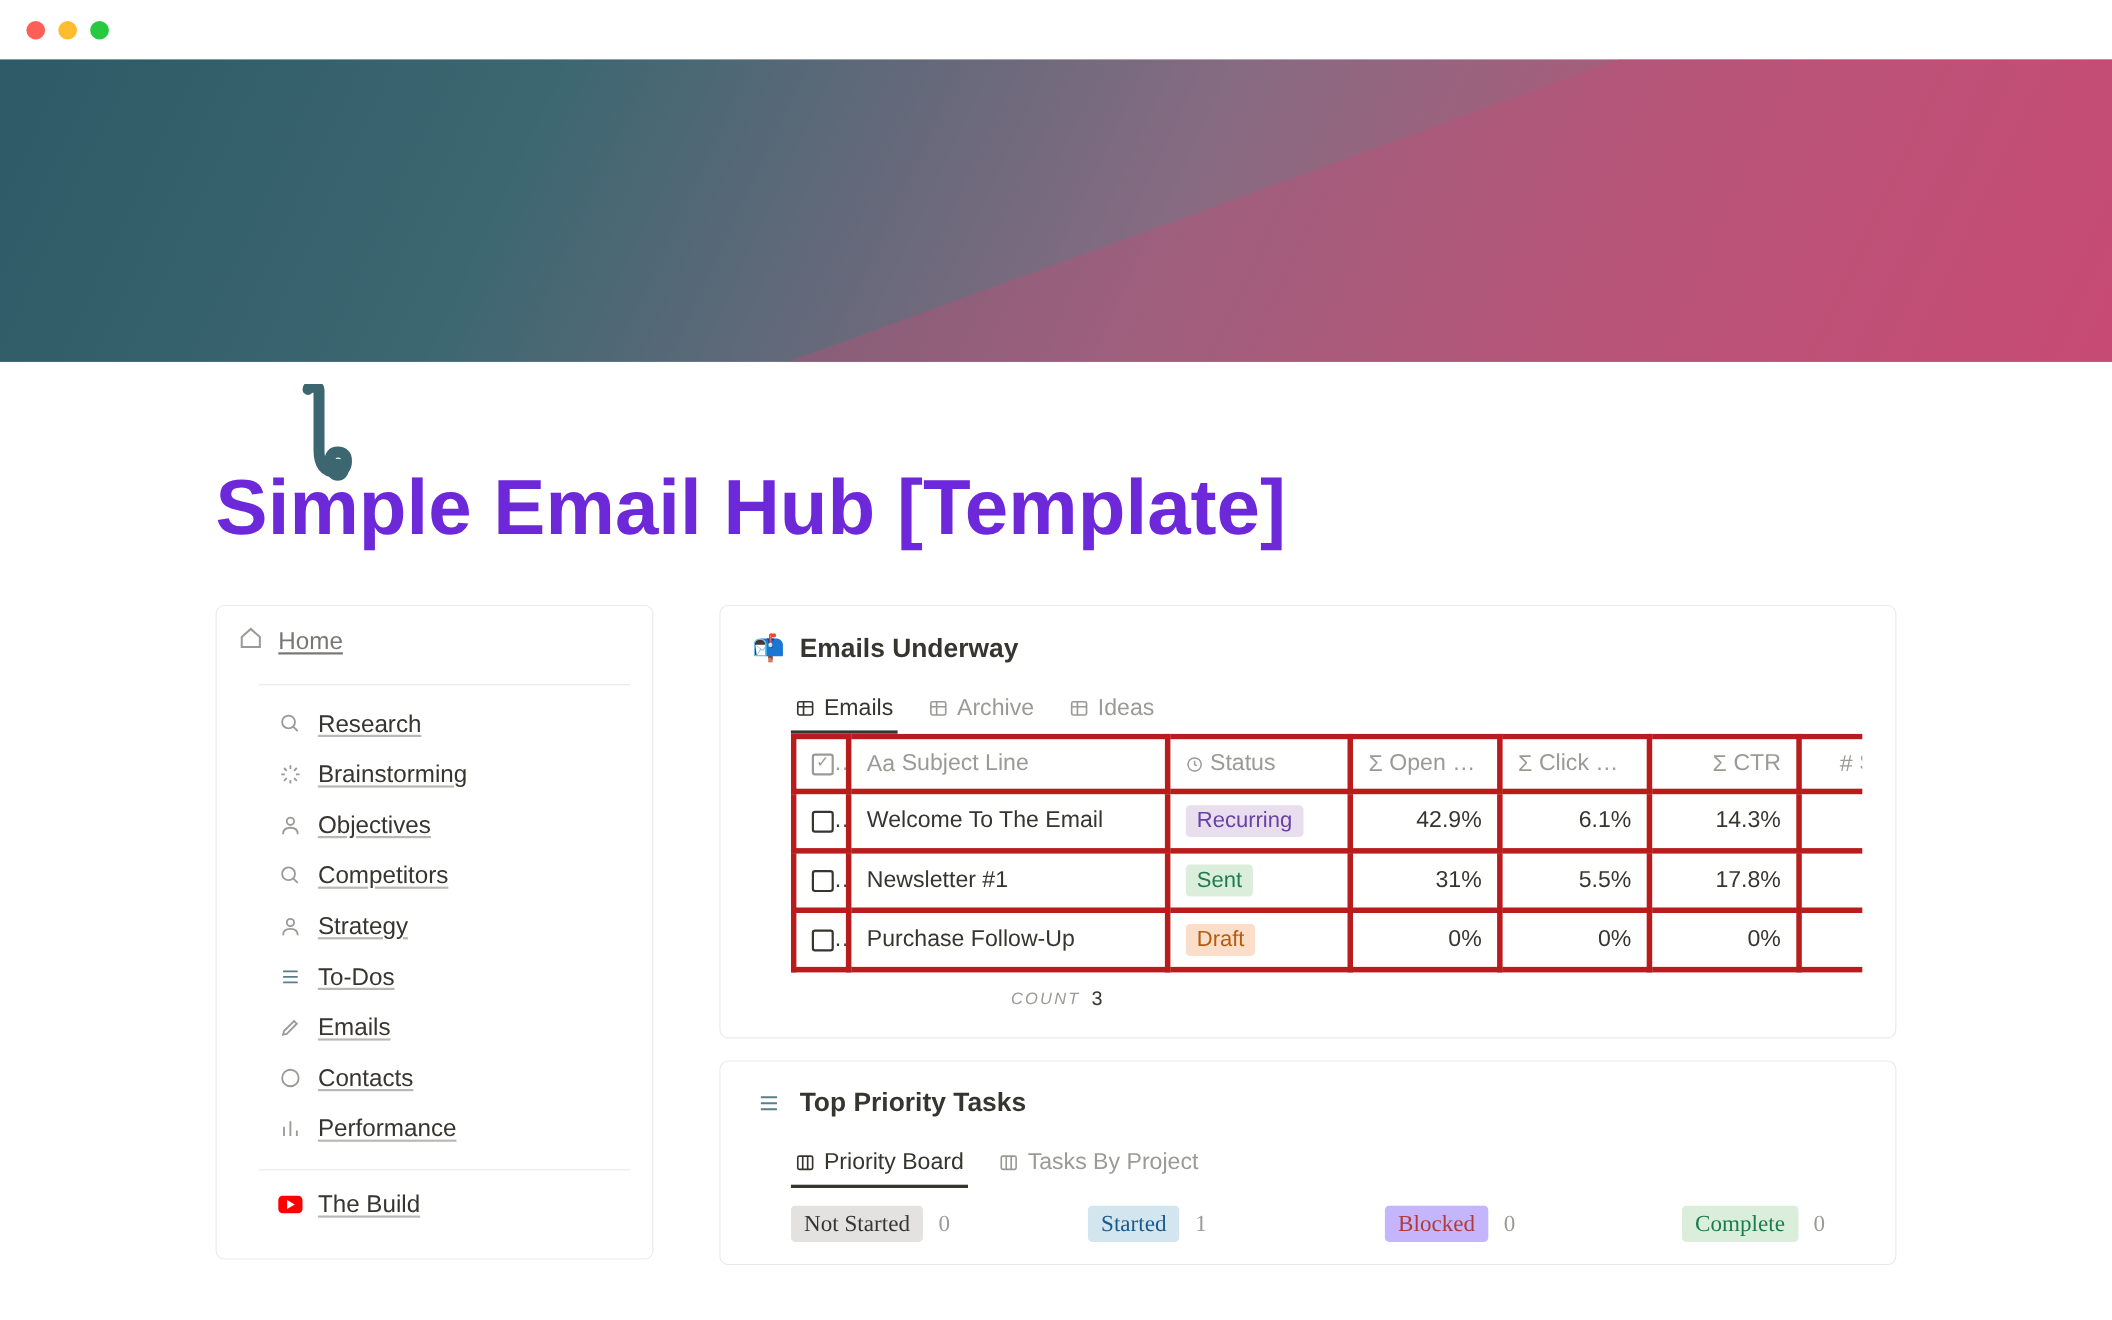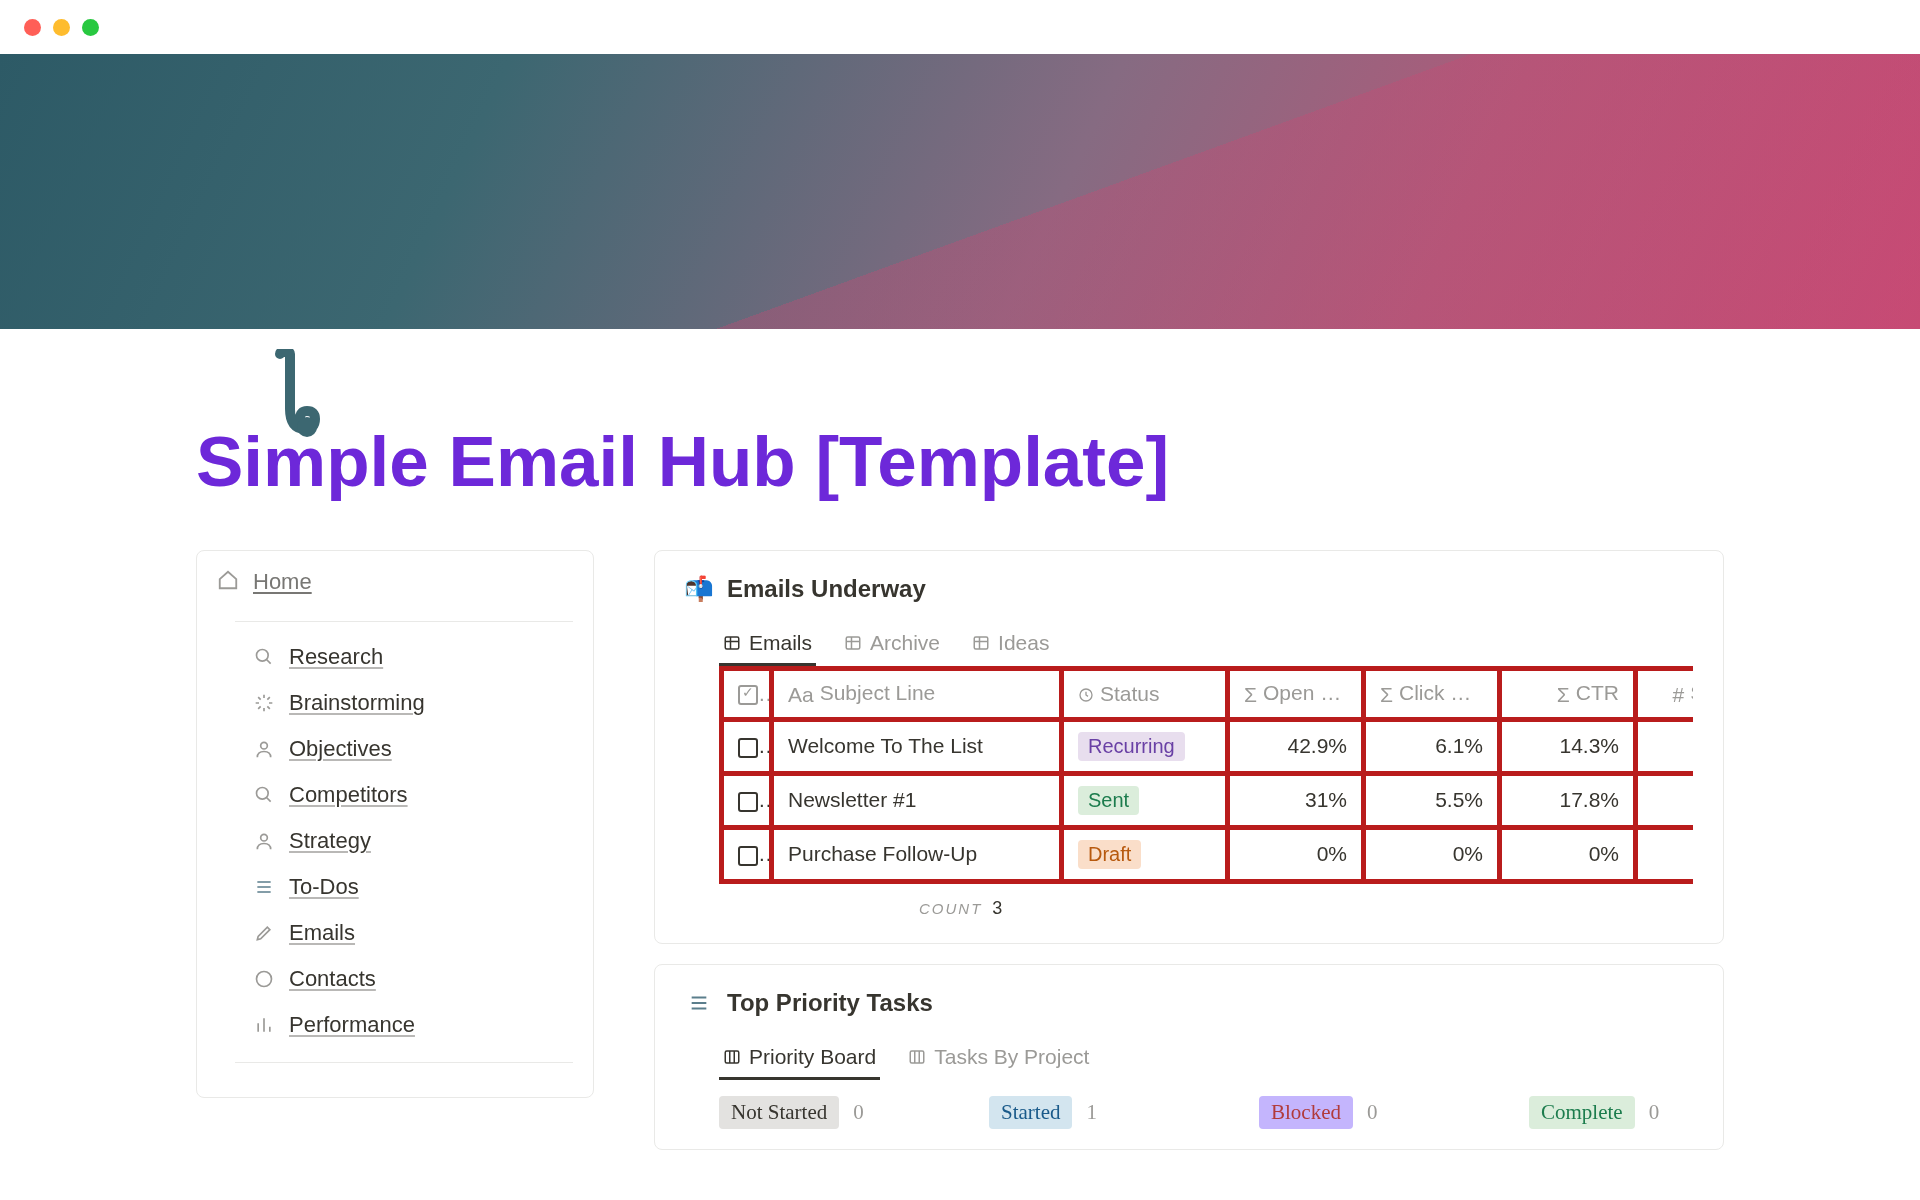--- a/index.html
+++ b/index.html
@@ -390,20 +390,26 @@
             <span class="icon">
               <svg width="20" height="20" viewBox="0 0 24 24" fill="none" stroke="#9b9a97" stroke-width="2">
                 <path d="M5 20V10M12 20V4M19 20v-6"></path>
               </svg>
             </span>
             <span class="item-label">Performance</span>
           </div>
         </div>
 
       <hr class="sidebar-section-divider">
+      <div class="sidebar-item">
+        <span class="icon">
+            <span class="yt-icon"></span>
+          </span>
+        <span class="item-label">The Build</span>
+      </div>
     </aside>
 
     <main class="main">
 
       <section class="card">
         <div class="card-header">
           <span class="card-header-icon">📬</span>
           <span class="card-title">Emails Underway</span>
         </div>
 
@@ -453,21 +459,21 @@
                 <th class="num-h"><span class="col-icon">Σ</span><span>Open R…</span></th>
                 <th class="num-h"><span class="col-icon">Σ</span><span>Click R…</span></th>
                 <th class="num-h"><span class="col-icon">Σ</span><span>CTR</span></th>
                 <th class="num-h"><span class="col-icon">#</span><span>Sent To</span></th>
 
               </tr>
             </thead>
             <tbody id="emails-tbody">
                 <tr>
                   <td class="col-check"><span class="checkbox"></span></td>
-                  <td>Welcome To The List</td>
+                  <td>Welcome To The Email</td>
                   <td><span class="pill pill-recurring">Recurring</span></td>
                   <td class="num">42.9%</td>
                   <td class="num">6.1%</td>
                   <td class="num">14.3%</td>
                   <td class="num">245</td>
                 </tr>
                 <tr>
                   <td class="col-check"><span class="checkbox"></span></td>
                   <td>Newsletter #1</td>
                   <td><span class="pill pill-sent">Sent</span></td>

